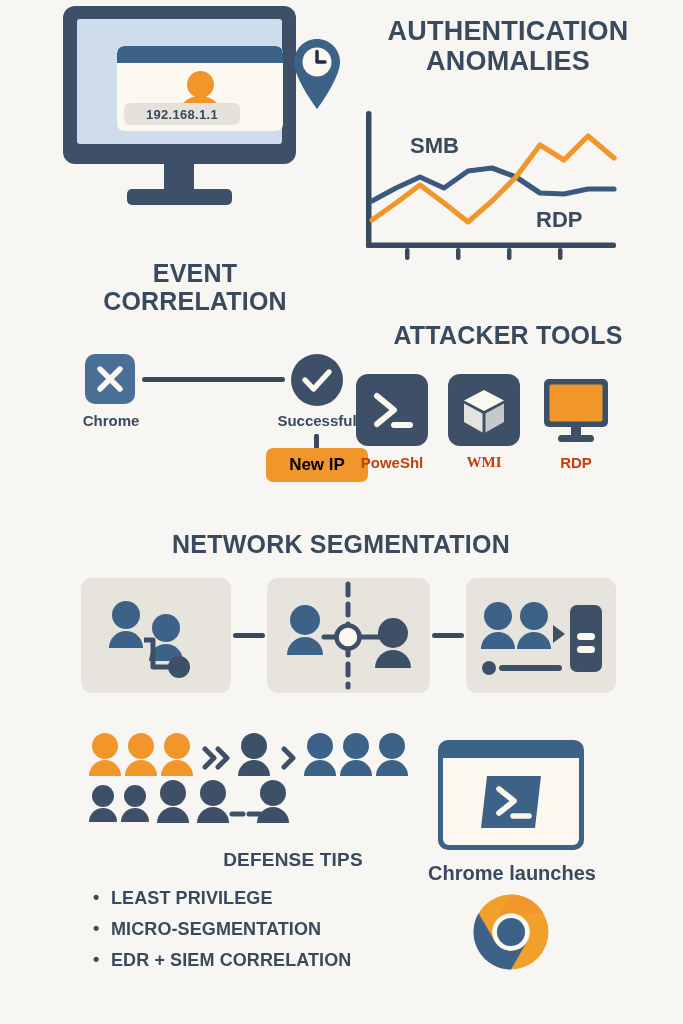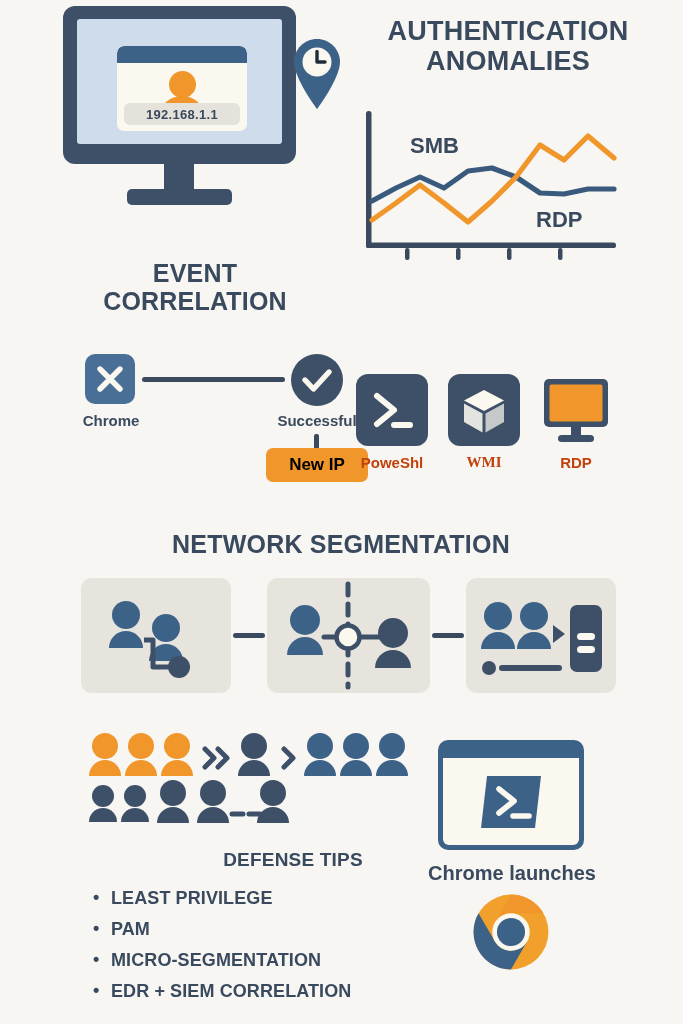--- a/index.html
+++ b/index.html
@@ -42,21 +42,21 @@
   .mon-body {
     position: absolute; left: 3px; top: 2px; width: 233px; height: 158px;
     background: #3e5067; border-radius: 12px;
   }
   .mon-screen {
     position: absolute; left: 14px; top: 13px; width: 205px; height: 125px;
     background: #cfdceb; border-radius: 3px;
   }
   .mon-win {
     position: absolute; left: 40px; top: 27px; width: 130px; height: 85px;
-    background: #fbf8f0; border-radius: 7px; overflow: hidden;
+    background: #fbf8f0; border-radius: 7px; overflow: hidden; padding-left: 36px;
   }
   .mon-win-bar {
     position: absolute; left: 0; top: 0; width: 100%; height: 17px;
     background: #3d6287; border-radius: 7px 7px 0 0;
   }
   .mon-avatar-head {
     position: absolute; left: 50%; top: 25px; width: 27px; height: 27px;
     margin-left: -13.5px; background: #f0962b; border-radius: 50%;
   }
   .mon-avatar-body {
@@ -233,20 +233,21 @@
       <svg viewBox="0 0 52 52" width="52" height="52">
         <path d="M14 26 L22.5 35 L38 18" stroke="#fbf8f0" stroke-width="5.4" fill="none" stroke-linecap="round" stroke-linejoin="round"></path>
       </svg>
     </div>
     <div class="cap-label" id="failed-label">Chrome</div>
     <div class="cap-label" id="succ-label">Successful</div>
     <div class="down-stem"></div>
     <div id="newip-badge">New IP</div>
   </div>
 
+  <div class="abs heading" id="attacker-heading">ATTACKER TOOLS</div>
 
   <div class="abs" id="tools">
 
     <div class="tool" style="left:0px;">
       <div class="tool-tile">
         <svg viewBox="0 0 72 72" width="72" height="72">
           <path d="M21 22 L38 36 L21 50" stroke="#fbf8f0" stroke-width="6" fill="none" stroke-linecap="round" stroke-linejoin="round"></path>
           <path d="M38 51 L54 51" stroke="#fbf8f0" stroke-width="6" stroke-linecap="round"></path>
         </svg>
       </div>
@@ -371,21 +372,20 @@
         <circle cx="185" cy="13" r="13"></circle> 
           <path d="M169 43 a16 16 0 0 1 32 0 Z"></path>
       </g>
       <path d="M144 34 L155 34 M161 34 L172 34" stroke="#3e5067" stroke-width="5" stroke-linecap="round"></path>
     </svg>
   </div>
 
   <div class="abs heading" id="defense-heading">DEFENSE TIPS</div>
   <ul class="abs" id="defense-list">
     <li>LEAST PRIVILEGE</li>
-    <li>PAM</li>
     <li>MICRO-SEGMENTATION</li>
     <li>EDR + SIEM CORRELATION</li>
   </ul>
 
   <div class="abs" id="chrome-block">
     <div class="browser-frame">
       <div class="browser-page">
         <svg viewBox="0 0 136 87" width="136" height="87">
           <path d="M44 18 L98 18 L92 70 L38 70 Z" fill="#3d6287" rx="6"></path>
           <path d="M56 31 L71 43 L56 55" stroke="#fbf8f0" stroke-width="5.6" fill="none" stroke-linecap="round" stroke-linejoin="round"></path>

